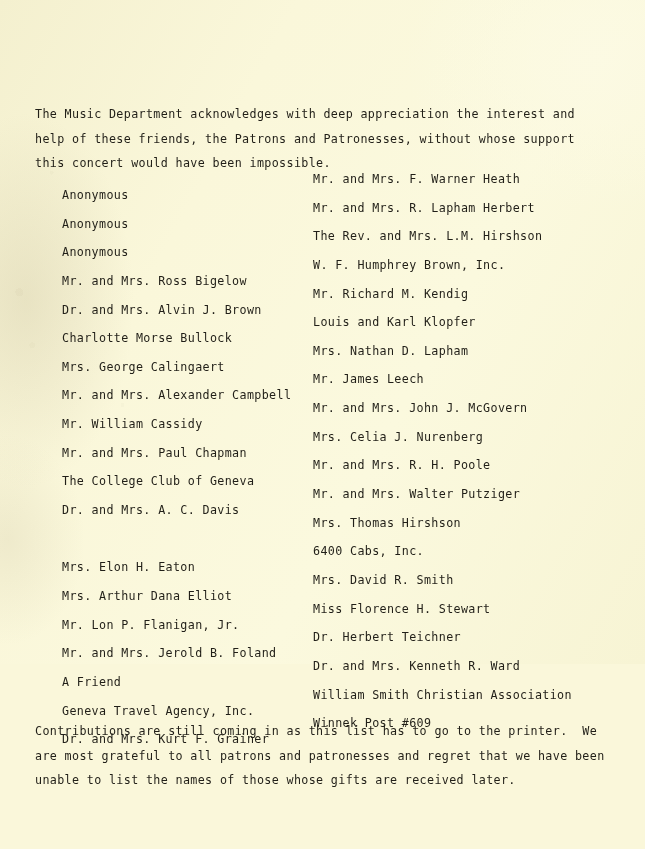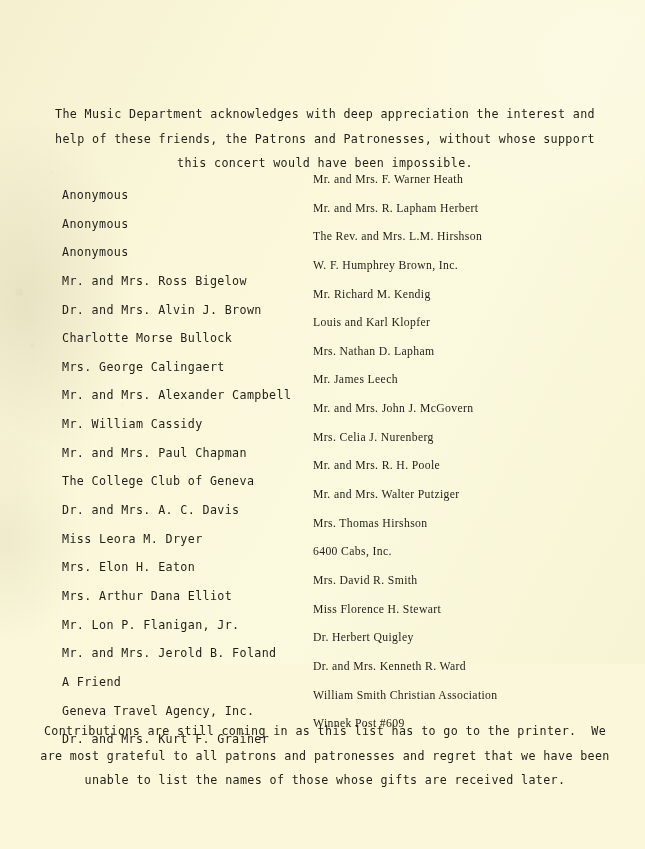--- a/index.html
+++ b/index.html
@@ -20,21 +20,20 @@
   .page {
     position: relative;
     width: 645px;
     height: 664px;
     background:
       radial-gradient(ellipse 150px 260px at 26px 300px, rgba(196,186,150,0.30), rgba(196,186,150,0) 72%),
       radial-gradient(ellipse 110px 150px at 8px 540px, rgba(198,188,152,0.22), rgba(198,188,152,0) 70%),
       radial-gradient(ellipse 260px 200px at 600px 60px, rgba(252,250,228,0.85), rgba(252,250,228,0) 75%),
       linear-gradient(118deg, #f4f0cf 0%, #faf7da 30%, #fbf9de 62%, #f7f4d4 100%);
     box-sizing: border-box;
-    text-align: center;
   }
   .grain {
     position: absolute;
     inset: 0;
     pointer-events: none;
     opacity: 0.42;
     background-image:
       radial-gradient(circle at 12% 34%, rgba(170,160,125,0.16) 0 2px, transparent 2px),
       radial-gradient(circle at 5% 52%, rgba(170,160,125,0.13) 0 3px, transparent 3px),
       radial-gradient(circle at 19% 61%, rgba(175,165,130,0.10) 0 2px, transparent 2px),
@@ -75,21 +74,21 @@
   .donor {
     position: absolute;
     top: 0;
     font-size: 11.7px;
     line-height: 17px;
     letter-spacing: 0.36px;
     white-space: pre;
     color: #211f18;
   }
   .donor.col-left  { left: 62px; margin-top: 16px; }
-  .donor.col-right { left: 313px; font-family: Liberation Serif, serif; }
+  .donor.col-right { left: 313px; }
 </style>
 </head>
 <body>
 
 <div class="page">
   <div class="grain"></div>
 
   <div class="content">
 
     <div class="para" id="intro-paragraph">The Music Department acknowledges with deep appreciation the interest and
@@ -139,38 +138,37 @@
         </div>
         <div class="roster-row">
           <span class="donor col-left">The College Club of Geneva</span>
           <span class="donor col-right">Mr. and Mrs. R. H. Poole</span>
         </div>
         <div class="roster-row">
           <span class="donor col-left">Dr. and Mrs. A. C. Davis</span>
           <span class="donor col-right">Mr. and Mrs. Walter Putziger</span>
         </div>
         <div class="roster-row">
-          <span class="donor col-left">Miss Leora M. Dryer</span>
           <span class="donor col-right">Mrs. Thomas Hirshson</span>
         </div>
         <div class="roster-row">
           <span class="donor col-left">Mrs. Elon H. Eaton</span>
           <span class="donor col-right">6400 Cabs, Inc.</span>
         </div>
         <div class="roster-row">
           <span class="donor col-left">Mrs. Arthur Dana Elliot</span>
           <span class="donor col-right">Mrs. David R. Smith</span>
         </div>
         <div class="roster-row">
           <span class="donor col-left">Mr. Lon P. Flanigan, Jr.</span>
           <span class="donor col-right">Miss Florence H. Stewart</span>
         </div>
         <div class="roster-row">
           <span class="donor col-left">Mr. and Mrs. Jerold B. Foland</span>
-          <span class="donor col-right">Dr. Herbert Quigley</span>
+          <span class="donor col-right">Dr. Herbert Teichner</span>
         </div>
         <div class="roster-row">
           <span class="donor col-left">A Friend</span>
           <span class="donor col-right">Dr. and Mrs. Kenneth R. Ward</span>
         </div>
         <div class="roster-row">
           <span class="donor col-left">Geneva Travel Agency, Inc.</span>
           <span class="donor col-right">William Smith Christian Association</span>
         </div>
         <div class="roster-row">

